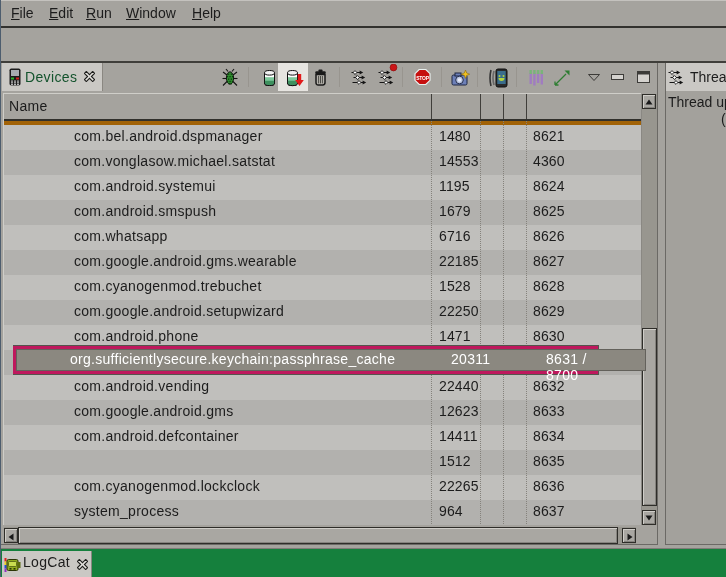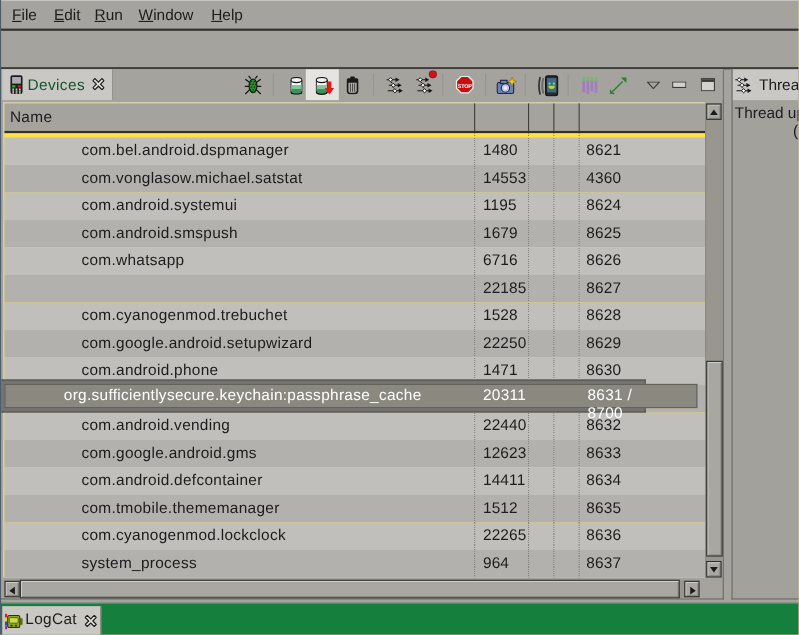--- a/index.html
+++ b/index.html
@@ -22,36 +22,36 @@
 
   #devpanel { position:absolute; left:1px; top:63px; width:657px; height:482px;
               border-right:1px solid #6b6965; border-bottom:1px solid #6b6965; background:#a5a39e; }
   #devtabstrip { position:absolute; left:0; top:0; width:656px; height:28px; background:#a5a39e; }
   #devtab { position:absolute; left:1px; top:0; width:101px; height:28px; background:#cac8c4;
             border-right:1px solid #8a8781; }
   #devtab .txt { position:absolute; left:23px; top:6px; color:#14532d; letter-spacing:0.35px; }
   .sep { position:absolute; top:4px; width:1px; height:20px; background:#98958f; }
   .pressbox { position:absolute; left:277px; top:0px; width:30px; height:28px; background:#e6e4e0; }
 
-  #tbl { position:absolute; left:2px; top:30px; width:638px; height:432px; background:#fde047;
+  #tbl { position:absolute; left:2px; top:30px; width:638px; height:432px; background:#a16207;
          border-top:1px solid #cfcec9; border-left:1px solid #cfcec9; }
   #thead { position:absolute; left:0; top:0; width:637px; height:25px; background:#a5a39e; }
   #thead .lbl { position:absolute; left:5px; top:4px; letter-spacing:0.3px; }
   #theadline { position:absolute; left:0; top:25px; width:637px; height:2px; background:#31302c; }
   .hcol { position:absolute; top:0; width:1px; height:25px; background:#403e3a; }
   .dotcol { position:absolute; top:27px; width:1px; height:404px; z-index:2;
             background-image:repeating-linear-gradient(to bottom,#85827c 0,#85827c 1px,transparent 1px,transparent 2px); }
   .row { position:absolute; left:0; width:637px; height:25px; }
   .row .nm { position:absolute; left:70px; top:3px; letter-spacing:0.28px;text-align:right; }
   .row .pid { position:absolute; left:435px; top:3px; letter-spacing:0.15px; }
   .row .prt { position:absolute; left:529px; top:3px; letter-spacing:0.15px; }
   .rl { background:#c0bfbc; }
   .rd { background:#b2b1ae; }
 
-  #selrow { position:absolute; left:0px; top:282px; width:586px; height:30px; background:#737373; z-index:5;
+  #selrow { position:absolute; left:12px; top:282px; width:586px; height:30px; background:#be185d; z-index:5;
             border-top:1px solid #55534d; border-bottom:1px solid #55534d; border-right:1px solid #55534d; }
   #selrow .fill { position:absolute; left:3px; top:3px; width:630px; height:22px; background:#8b8880;
                   border:1px solid #63615b; }
   #selrow span { color:#ffffff; position:absolute; top:5px; letter-spacing:0.28px; }
 
   #vsb { position:absolute; left:640px; top:31px; width:16px; height:431px; background:#98968f; border-left:1px solid #8a8883; }
   #hsb { position:absolute; left:3px; top:464px; width:632px; height:17px; background:#98968f; }
   .sbtn { position:absolute; background:#a9a7a2; border:1px solid #2e2d29;
           box-shadow:inset 1px 1px 0 #cfcdc8, inset -1px -1px 0 #85837e; }
 
@@ -300,20 +300,21 @@
           <span class="nm">com.android.smspush</span>
           <span class="pid">1679</span>
           <span class="prt">8625</span>
         </div>
       <div class="row rl" style="top:131px">
           <span class="nm">com.whatsapp</span>
           <span class="pid">6716</span>
           <span class="prt">8626</span>
         </div>
       <div class="row rd" style="top:156px">
+          <span class="nm">com.google.android.gms.wearable</span>
           <span class="pid">22185</span>
           <span class="prt">8627</span>
         </div>
       <div class="row rl" style="top:181px">
           <span class="nm">com.cyanogenmod.trebuchet</span>
           <span class="pid">1528</span>
           <span class="prt">8628</span>
         </div>
       <div class="row rd" style="top:206px">
           <span class="nm">com.google.android.setupwizard</span>
@@ -335,21 +336,20 @@
           <span class="nm">com.google.android.gms</span>
           <span class="pid">12623</span>
           <span class="prt">8633</span>
         </div>
       <div class="row rl" style="top:331px">
           <span class="nm">com.android.defcontainer</span>
           <span class="pid">14411</span>
           <span class="prt">8634</span>
         </div>
       <div class="row rd" style="top:356px">
-          <span class="nm">com.tmobile.thememanager</span>
           <span class="pid">1512</span>
           <span class="prt">8635</span>
         </div>
       <div class="row rl" style="top:381px">
           <span class="nm">com.cyanogenmod.lockclock</span>
           <span class="pid">22265</span>
           <span class="prt">8636</span>
         </div>
       <div class="row rd" style="top:406px">
           <span class="nm">system_process</span>

